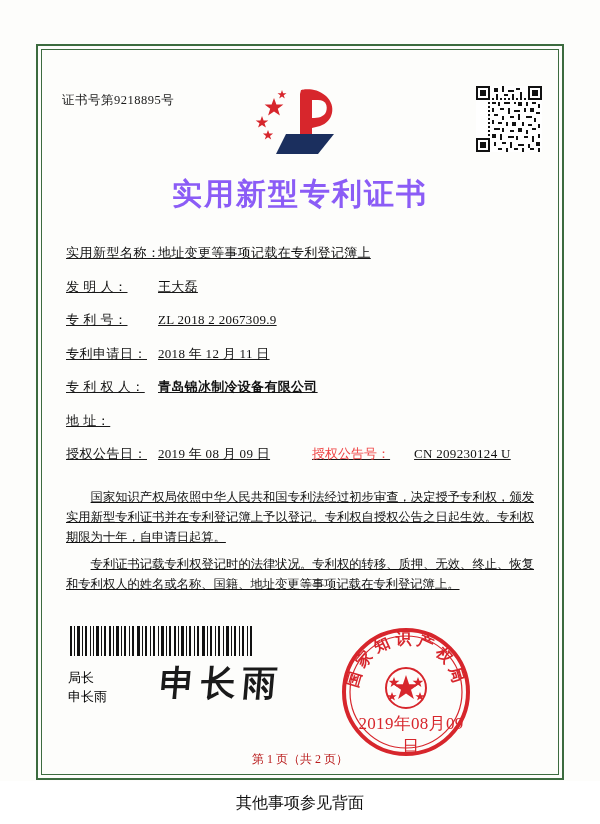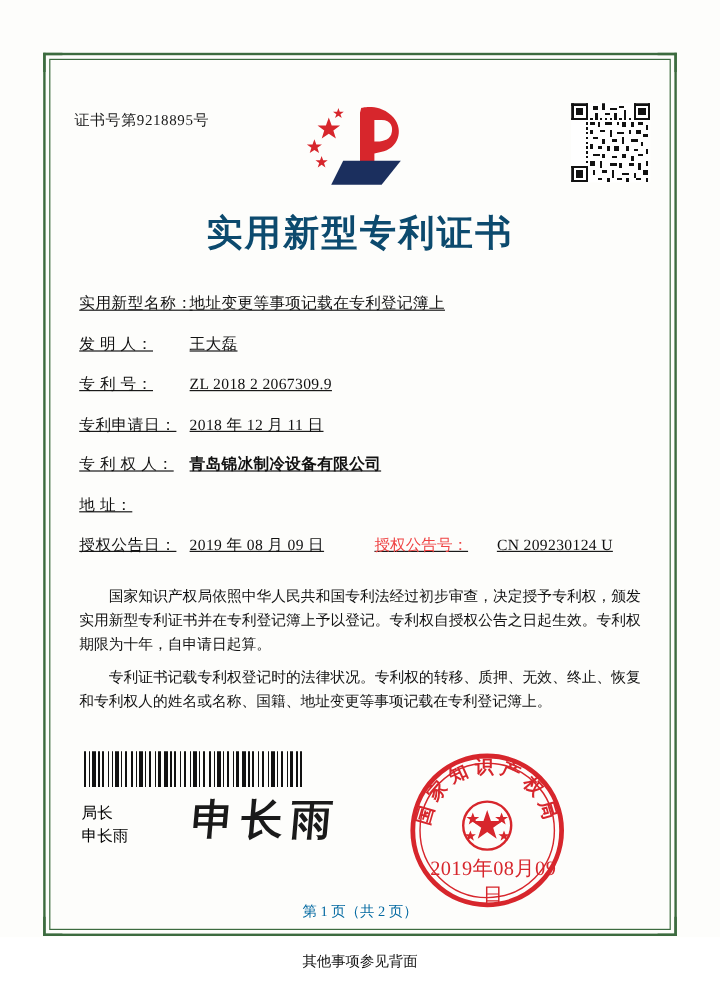--- a/index.html
+++ b/index.html
@@ -84,21 +84,21 @@
   .title {
     position: absolute;
     left: 0;
     top: 174px;
     width: 600px;
     text-align: center;
     font-size: 30px;
     font-weight: bold;
     letter-spacing: 2px;
     font-family: "Liberation Serif", "DejaVu Serif", serif;
-    color: #0c4a6e;
+    color: #8b5cf6;
   }
 
   
   .fields {
     position: absolute;
     left: 66px;
     top: 244px;
     width: 470px;
     font-size: 13px;
   }
@@ -137,20 +137,21 @@
   
   .paragraphs {
     position: absolute;
     left: 66px;
     top: 487px;
     width: 468px;
     font-size: 12.3px;
     line-height: 20px;
     text-align: justify;
     color: #111;
+    text-decoration: underline;
   }
   .paragraphs p {
     margin: 0 0 7px 0;
     text-indent: 2em;
   }
 
   
   .barcode {
     position: absolute;
     left: 68px;
@@ -201,30 +202,30 @@
   }
 
   
   .page-num {
     position: absolute;
     left: 0;
     top: 751px;
     width: 600px;
     text-align: center;
     font-size: 12px;
-    color: #0369a1;
+    color: #b91c1c;
   }
   
   .bottom-note {
     position: absolute;
     left: 0;
     top: 793px;
     width: 600px;
     text-align: center;
-    font-size: 12px;
+    font-size: 16px;
     color: #111;
   }
 </style>
 </head>
 <body>
 
 <div class="page">
 
   <div class="border-outer"></div>
   <div class="border-inner"></div>

